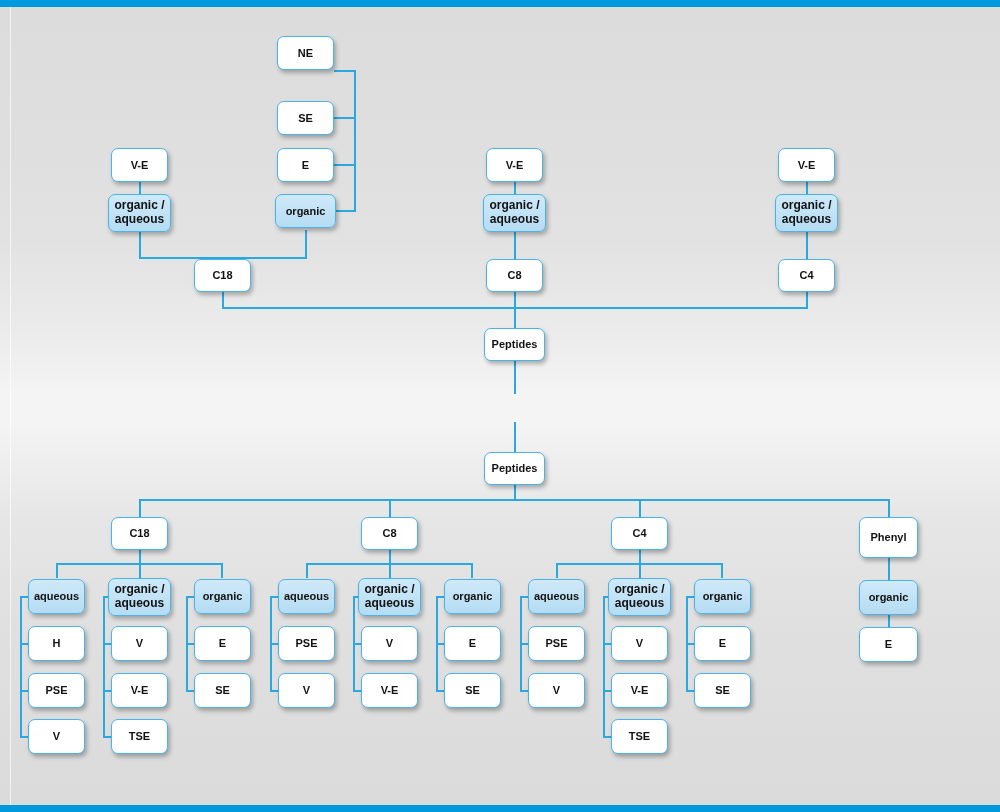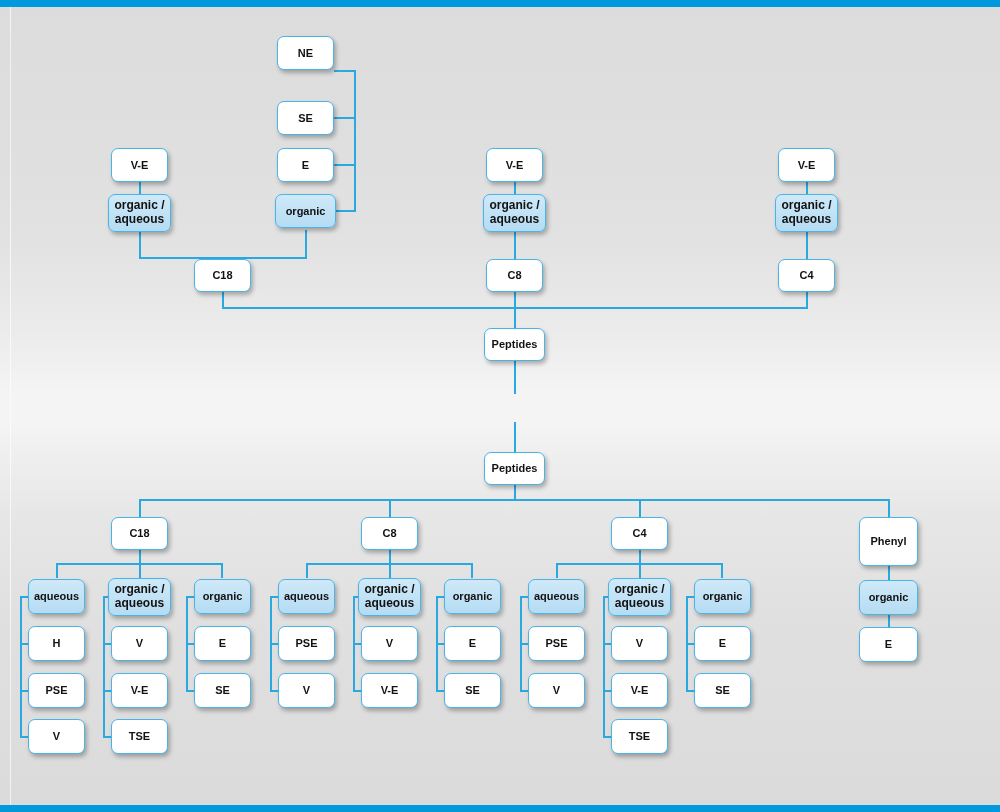--- a/index.html
+++ b/index.html
@@ -263,17 +263,17 @@
     </span>
   </div>
   <div class="node" style="left:611px;top:626px;width:57px;height:35px;">V</div>
   <div class="node" style="left:611px;top:673px;width:57px;height:35px;">V-E</div>
   <div class="node" style="left:611px;top:719px;width:57px;height:35px;">TSE</div>
 
   <div class="node blue" style="left:694px;top:579px;width:57px;height:35px;">organic</div>
   <div class="node" style="left:694px;top:626px;width:57px;height:35px;">E</div>
   <div class="node" style="left:694px;top:673px;width:57px;height:35px;">SE</div>
 
-  <div class="node" style="left:859px;top:517px;width:59px;height:49px;text-align:right;">Phenyl</div>
+  <div class="node" style="left:859px;top:517px;width:59px;height:41px;text-align:right;">Phenyl</div>
   <div class="node blue" style="left:859px;top:580px;width:59px;height:35px;">organic</div>
   <div class="node" style="left:859px;top:627px;width:59px;height:35px;">E</div>
 
 </div>
 
 </body></html>

